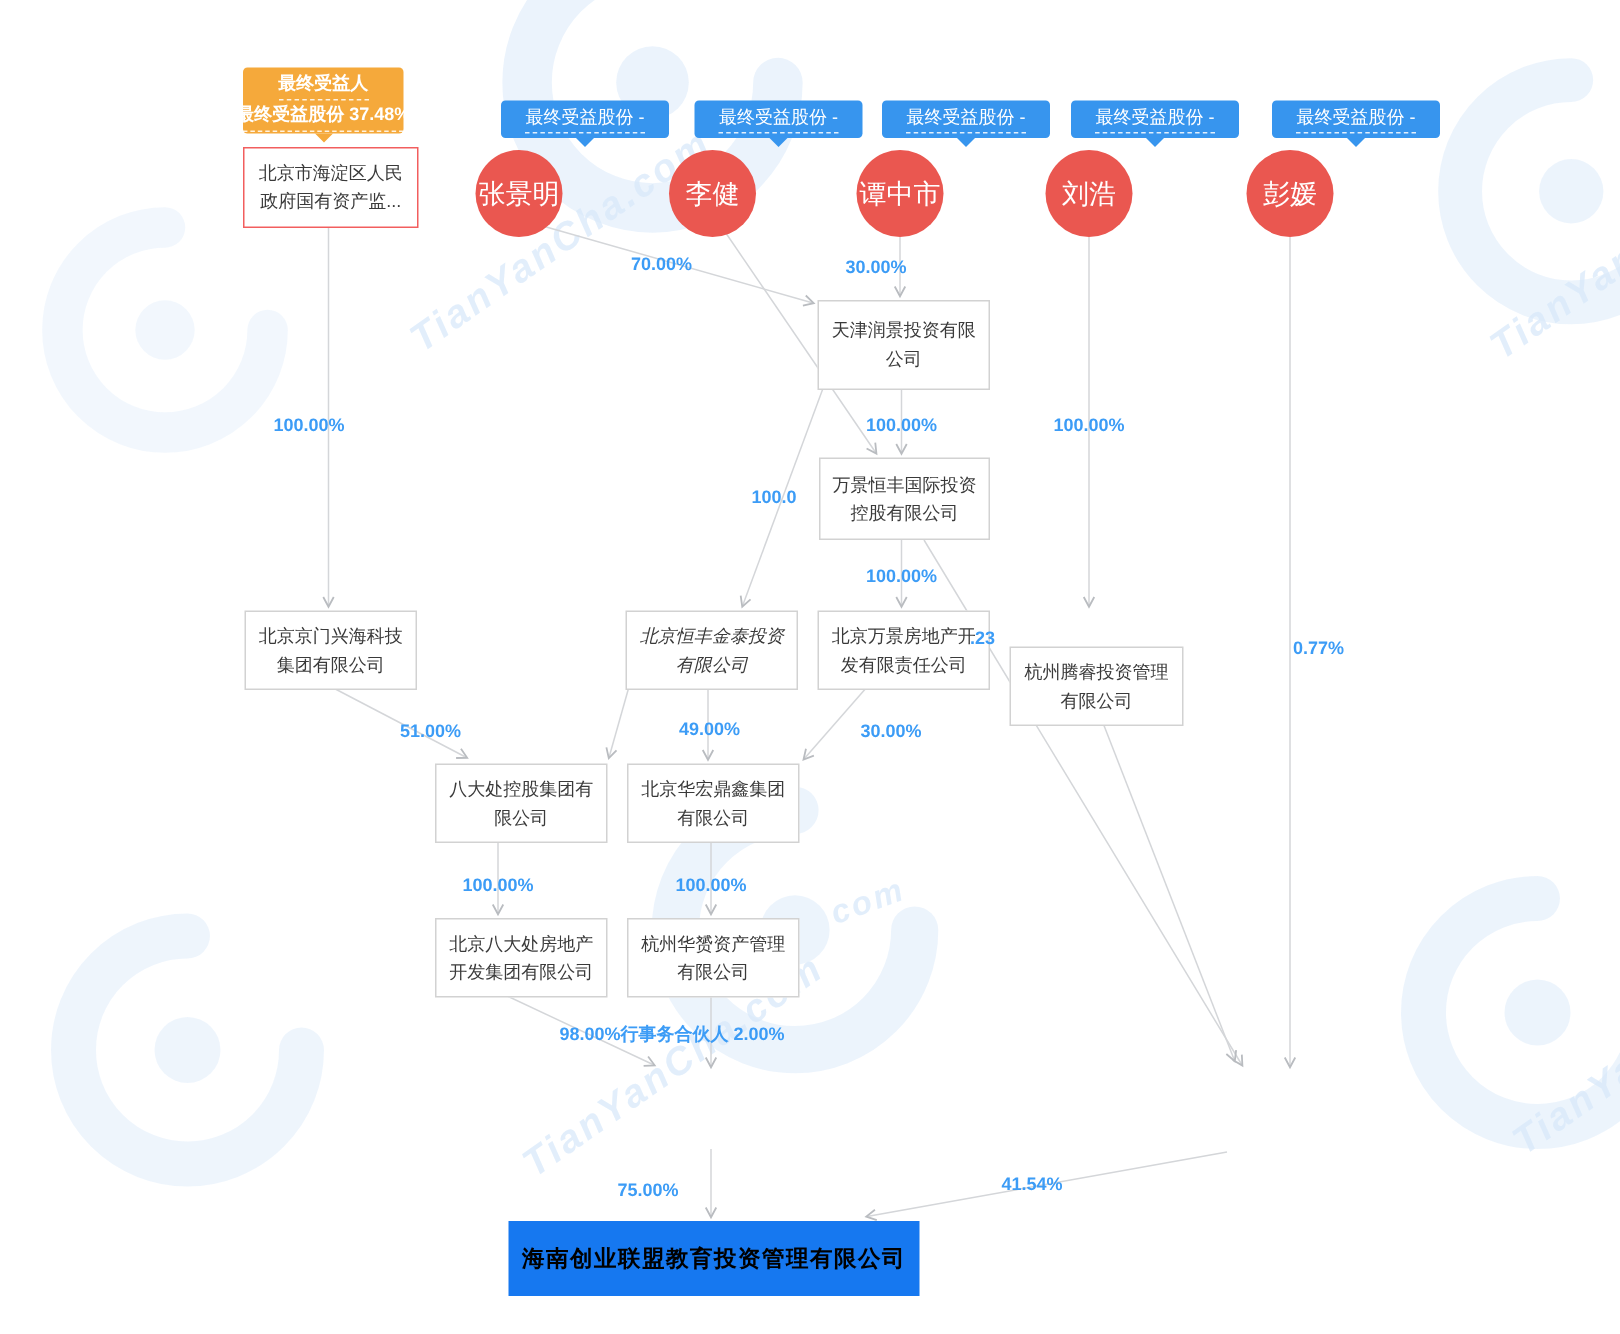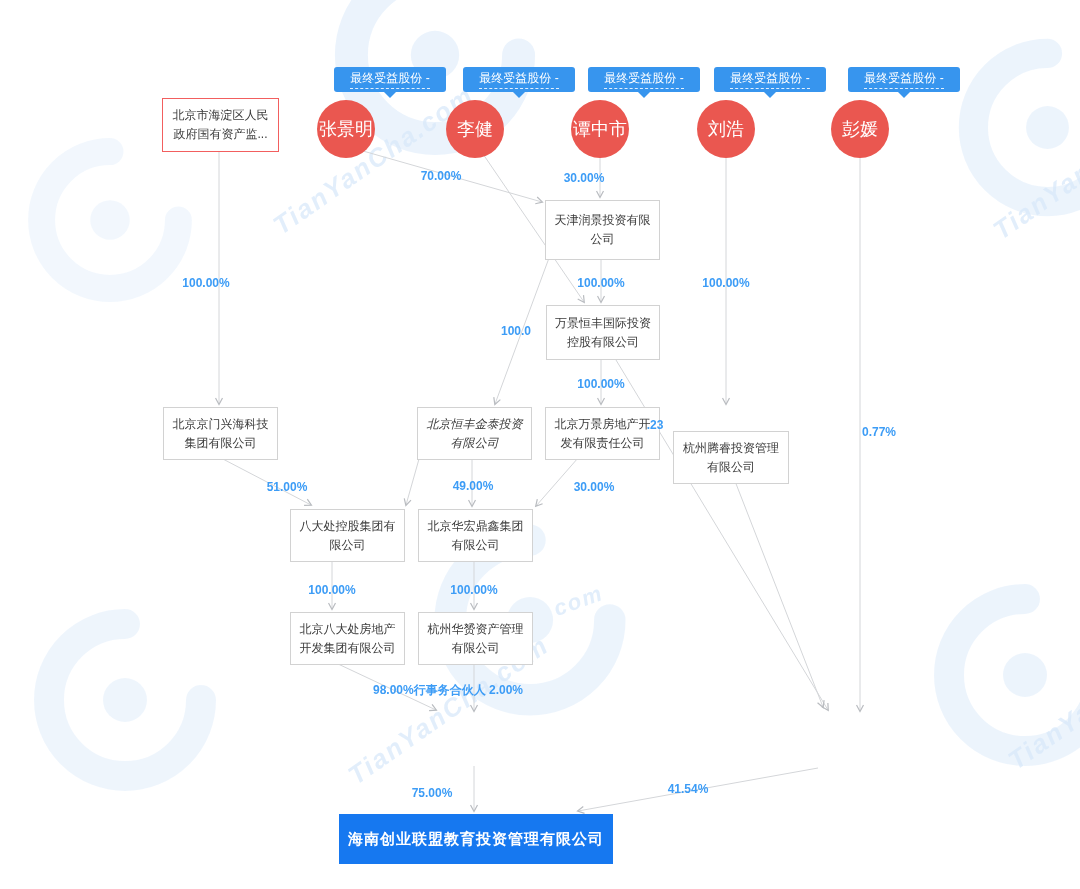--- a/index.html
+++ b/index.html
@@ -47,21 +47,21 @@
   .obadge{
     position:absolute;z-index:3;background:#f5a93b;border-radius:3px;color:#fff;
     display:flex;flex-direction:column;align-items:center;justify-content:center;
     font-size:12px;font-weight:bold;line-height:19px;cursor:pointer;white-space:nowrap;
   }
   .obadge:after{
     content:"";position:absolute;left:50%;top:100%;transform:translateX(-50%);
     border:6px solid transparent;border-top-color:#f5a93b;border-bottom-width:0;
   }
   .target{
-    position:absolute;z-index:3;background:#1678f0;color:#ffffff;font-weight:bold;
+    position:absolute;z-index:3;background:#1678f0;color:#000000;font-weight:bold;
     font-size:15px;display:flex;align-items:center;justify-content:center;cursor:pointer;
     letter-spacing:1px;
   }
 </style>
 </head>
 <body>
 
 <div id="canvas">
 
   <svg class="wm" style="left:325px;top:-55px;opacity:.55" width="220" height="220" viewBox="0 0 100 100">
@@ -136,20 +136,24 @@
   <div class="pct" style="left:655px;top:425px">.23</div>
   <div class="pct" style="left:287px;top:487px">51.00%</div>
   <div class="pct" style="left:473px;top:486px">49.00%</div>
   <div class="pct" style="left:594px;top:487px">30.00%</div>
   <div class="pct" style="left:332px;top:590px">100.00%</div>
   <div class="pct" style="left:474px;top:590px">100.00%</div>
   <div class="pct" style="left:448px;top:690px">98.00%行事务合伙人 2.00%</div>
   <div class="pct" style="left:432px;top:793px">75.00%</div>
   <div class="pct" style="left:688px;top:789px">41.54%</div>
 
+  <div class="obadge" style="left:162px;top:45px;width:107px;height:44px;">
+    <span class="u">最终受益人</span>
+    <span class="u">最终受益股份 37.48%</span>
+  </div>
 
   <div class="badge" style="left:290px;top:67px;width:112px;">
       <span class="u">最终受益股份 -</span>
     </div>
   <div class="badge" style="left:419px;top:67px;width:112px;">
       <span class="u">最终受益股份 -</span>
     </div>
   <div class="badge" style="left:544px;top:67px;width:112px;">
       <span class="u">最终受益股份 -</span>
     </div>

